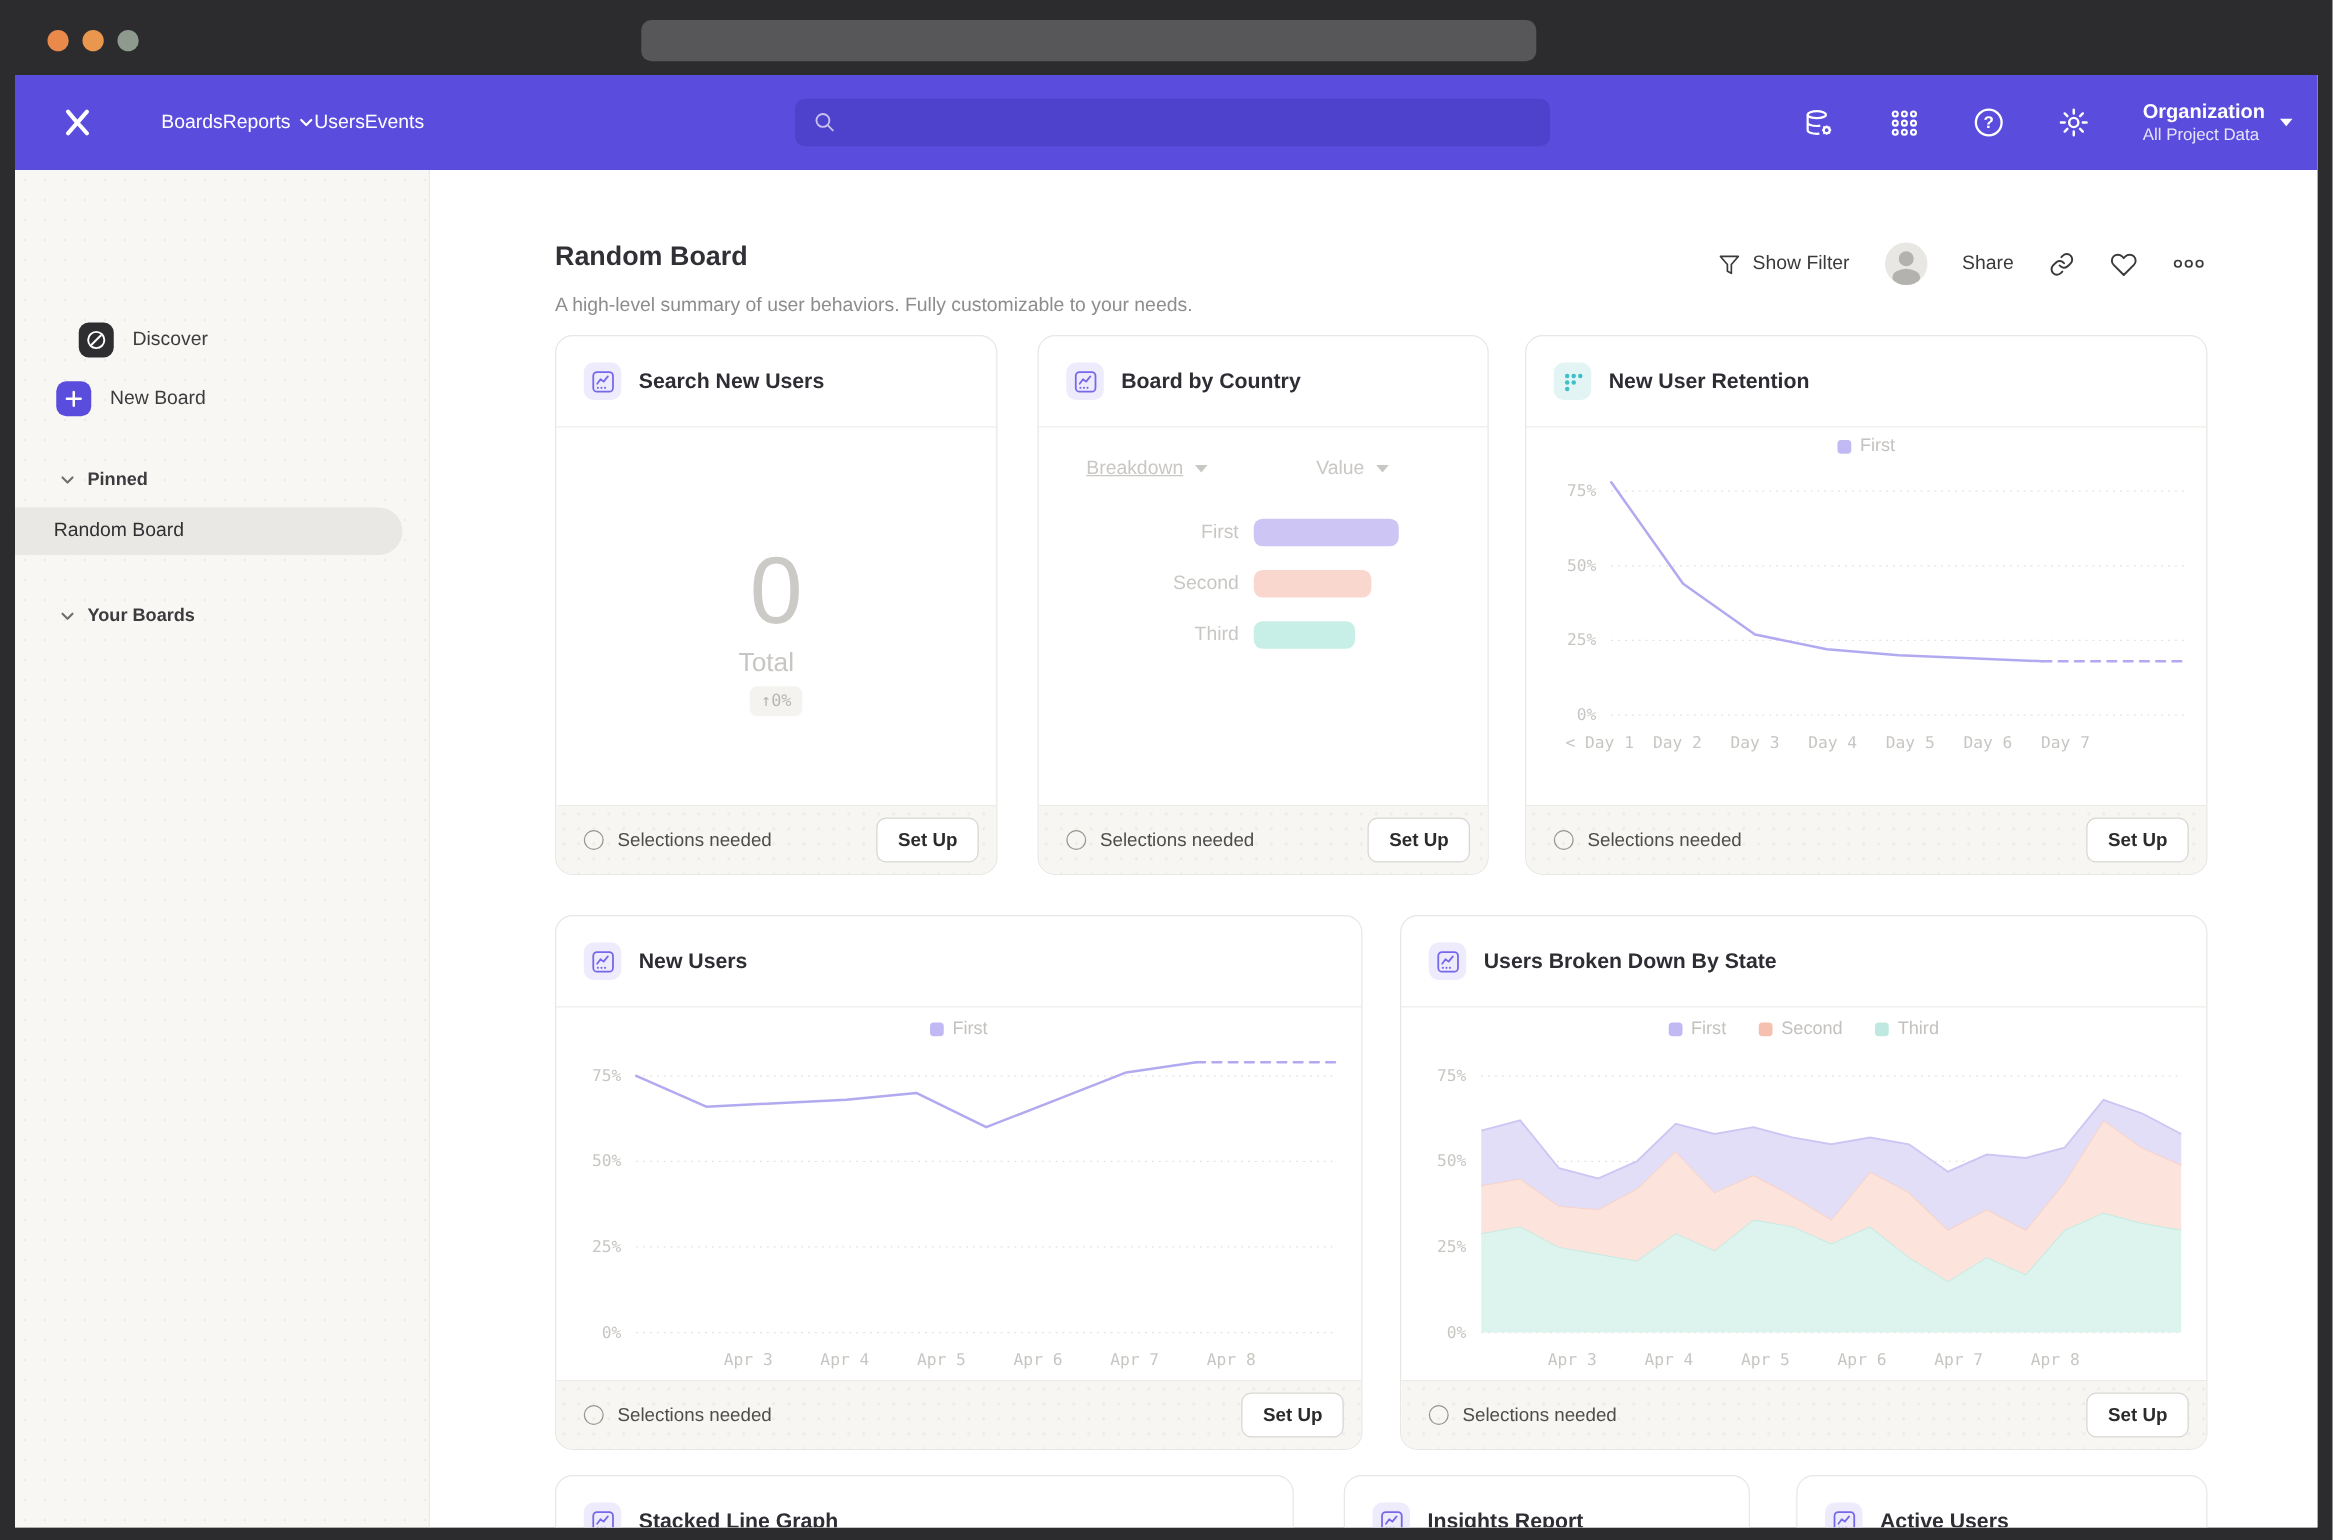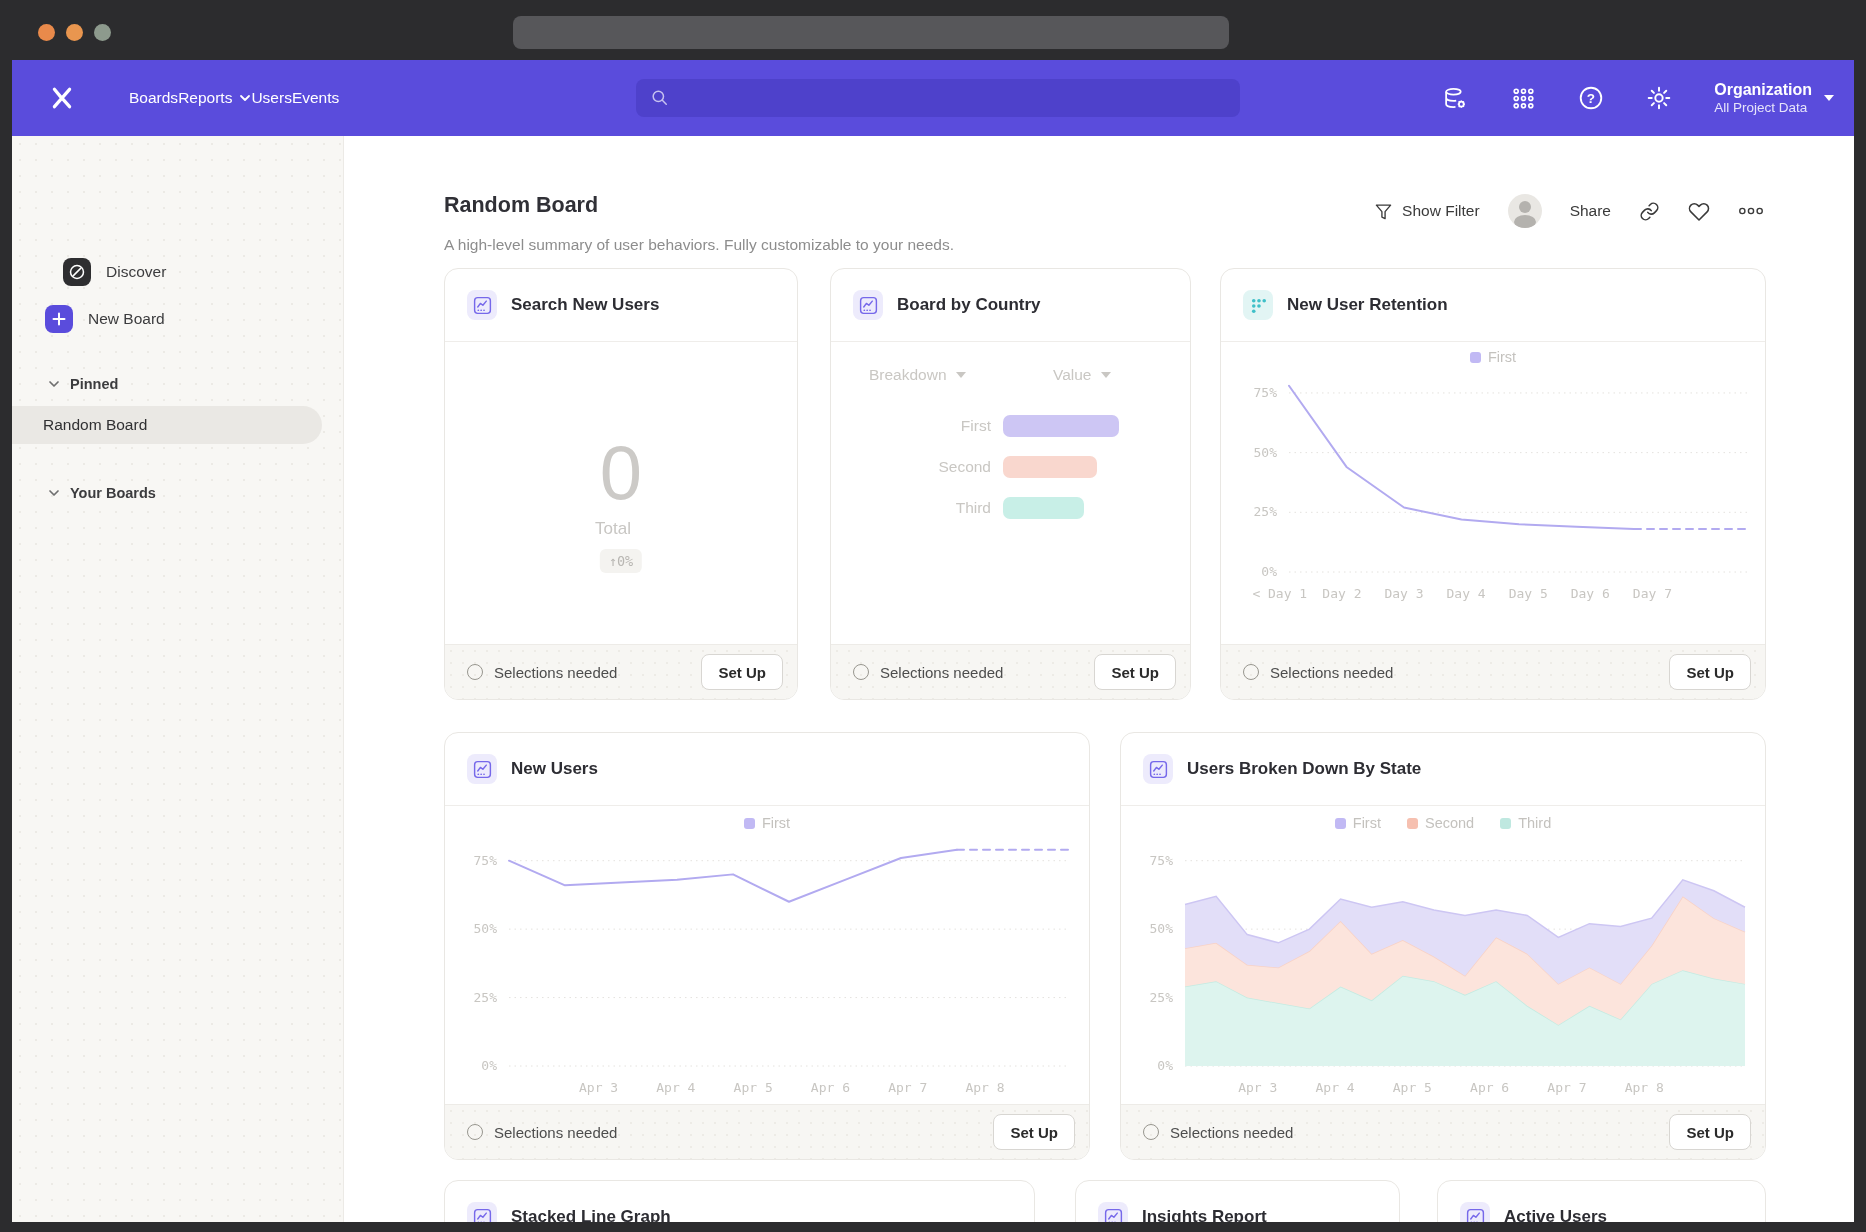--- a/index.html
+++ b/index.html
@@ -55,21 +55,21 @@
   .card-title{position:absolute;left:66px;top:0;height:72px;display:flex;align-items:center;font-size:17px;font-weight:700;color:#2d2d33;}
   .card-footer{position:absolute;left:0;right:0;bottom:0;height:55px;background:#f7f6f3;border-top:1px solid #edebe7;border-radius:0 0 13px 13px;
                display:flex;align-items:center;padding:0 14px 0 22px;box-sizing:border-box;
                background-image:radial-gradient(#edebe6 1px, transparent 1.2px);background-size:12px 12px;}
   .status-circle{width:14px;height:14px;border:1.5px solid #98968f;border-radius:50%;flex:none;}
   .status-text{margin-left:11px;font-size:15px;color:#4d4d4d;text-align:center;}
   .setup-btn{margin-left:auto;height:36px;padding:0 16px;background:#fff;border:1px solid #d8d6d2;border-radius:8px;
              font-family:"Liberation Sans",sans-serif;font-size:15px;font-weight:700;color:#2b2b2b;cursor:pointer;}
   
   .big-zero{position:absolute;left:0;right:0;top:160px;text-align:center;font-size:76px;font-weight:500;color:#cccac7;}
-  .big-zero-label{position:absolute;left:0;right:16px;top:250px;text-align:center;font-size:17px;color:#c8c6c3;}
+  .big-zero-label{position:absolute;left:0;right:16px;top:250px;text-align:center;font-size:21px;color:#c8c6c3;}
   .delta-pill{position:absolute;left:50%;transform:translateX(-50%);top:280px;background:#f4f3f0;border-radius:6px;
               font-family:"DejaVu Sans Mono",monospace;font-size:13.5px;color:#b8b6b2;padding:4px 9px;}
   
   .ctrl-row{position:absolute;left:0;right:0;top:97px;}
   .ctrl{position:absolute;display:flex;align-items:center;gap:9px;font-size:15.5px;color:#c9c7c3;cursor:pointer;}
   .bars{position:absolute;left:0;right:0;top:136px;}
   .bar-row{height:41px;display:flex;align-items:center;}
   .bar-label{width:160px;text-align:right;color:#c9c7c3;font-size:15.5px;flex:none;}
   .bar{height:22px;border-radius:7px;margin-left:12px;}
   
@@ -275,21 +275,21 @@
               <rect x="1.7" y="1.7" width="16.6" height="16.6" rx="3.2"></rect>
               <path d="M5 11.6L7.8 7.8l2.6 2 3.6-4.4" stroke-linecap="round" stroke-linejoin="round"></path>
               <circle cx="5.6" cy="15" r=".9" fill="currentColor" stroke="none"></circle>
               <circle cx="8.6" cy="15" r=".9" fill="currentColor" stroke="none"></circle>
               <circle cx="11.6" cy="15" r=".9" fill="currentColor" stroke="none"></circle>
             </svg>
         </span>
         <span class="card-title">Board by Country</span>
       </div>
       <div class="ctrl-row">
-        <span class="ctrl" style="left:38px;">
+        <span class="ctrl" style="left:38px;text-decoration:underline;">
           <span>Breakdown</span>
           <span class="tri-down"></span>
         </span>
         <span class="ctrl" style="left:222px;">
           <span>Value</span>
           <span class="tri-down"></span>
         </span>
       </div>
       <div class="bars">
           <div class="bar-row">

